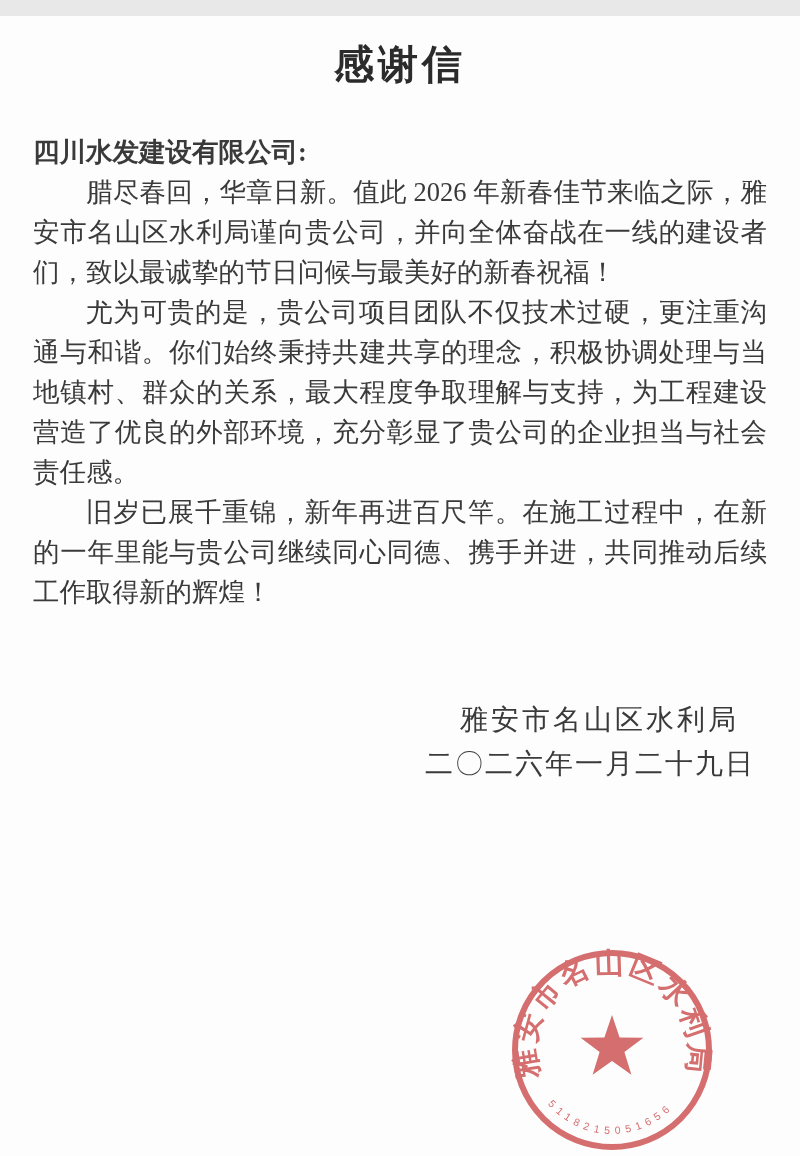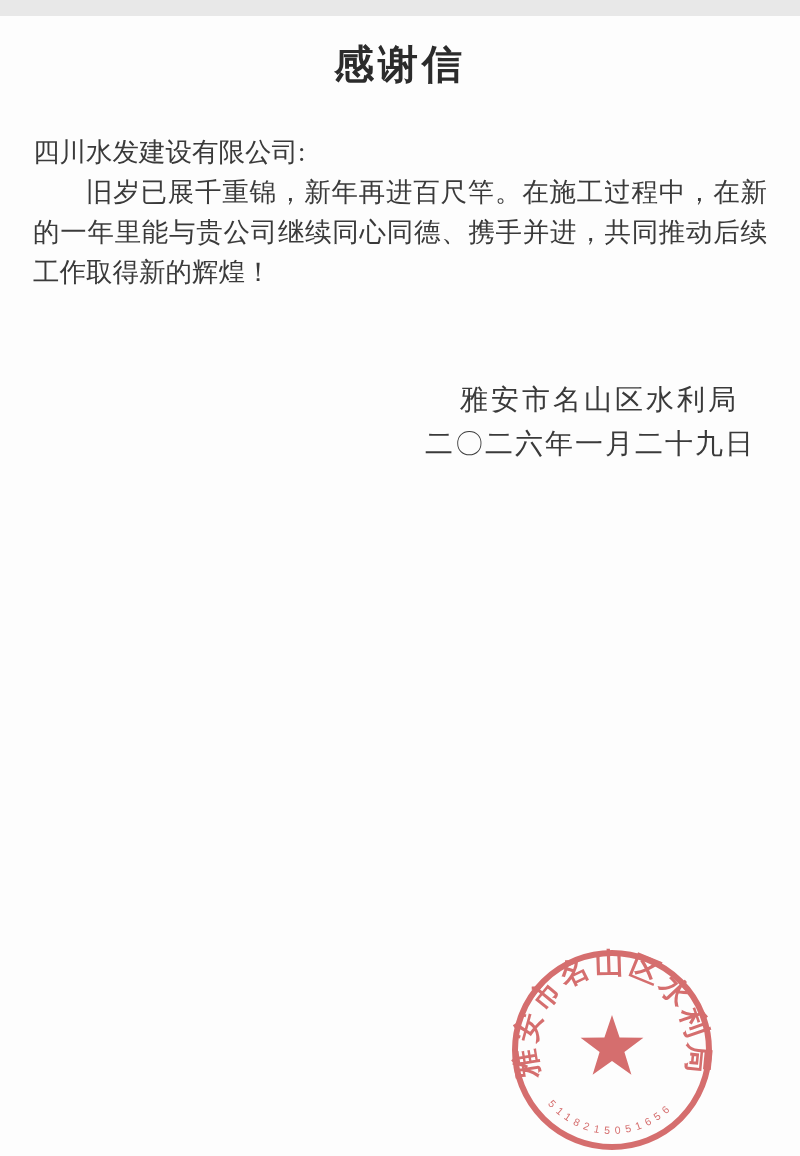--- a/index.html
+++ b/index.html
@@ -28,20 +28,21 @@
   }
   .letter-body {
     margin-top: 44px;
     padding: 0 33px;
     font-size: 26.5px;
     line-height: 40px;
     text-align: justify;
   }
   .salutation {
     margin: 0;
+    font-weight: bold;
   }
   .letter-body p.para {
     margin: 0;
     text-indent: 2em;
   }
   .signature-block {
     position: relative;
     z-index: 2;
     margin-top: 86px;
     padding-right: 45px;
@@ -81,20 +82,22 @@
 </style>
 </head>
 <body>
 
 <div class="page">
 
   <div class="title">感谢信</div>
 
   <div class="letter-body">
     <p class="salutation">四川水发建设有限公司:</p>
+    <p class="para">腊尽春回，华章日新。值此 2026 年新春佳节来临之际，雅安市名山区水利局谨向贵公司，并向全体奋战在一线的建设者们，致以最诚挚的节日问候与最美好的新春祝福！</p>
+    <p class="para">尤为可贵的是，贵公司项目团队不仅技术过硬，更注重沟通与和谐。你们始终秉持共建共享的理念，积极协调处理与当地镇村、群众的关系，最大程度争取理解与支持，为工程建设营造了优良的外部环境，充分彰显了贵公司的企业担当与社会责任感。</p>
     <p class="para">旧岁已展千重锦，新年再进百尺竿。在施工过程中，在新的一年里能与贵公司继续同心同德、携手并进，共同推动后续工作取得新的辉煌！</p>
   </div>
 
   <div class="signature-block">
     <div>
       <span class="signature-org-line">雅安市名山区水利局</span>
     </div>
     <div>
       <span class="signature-date-line">二〇二六年一月二十九日</span>
     </div>

